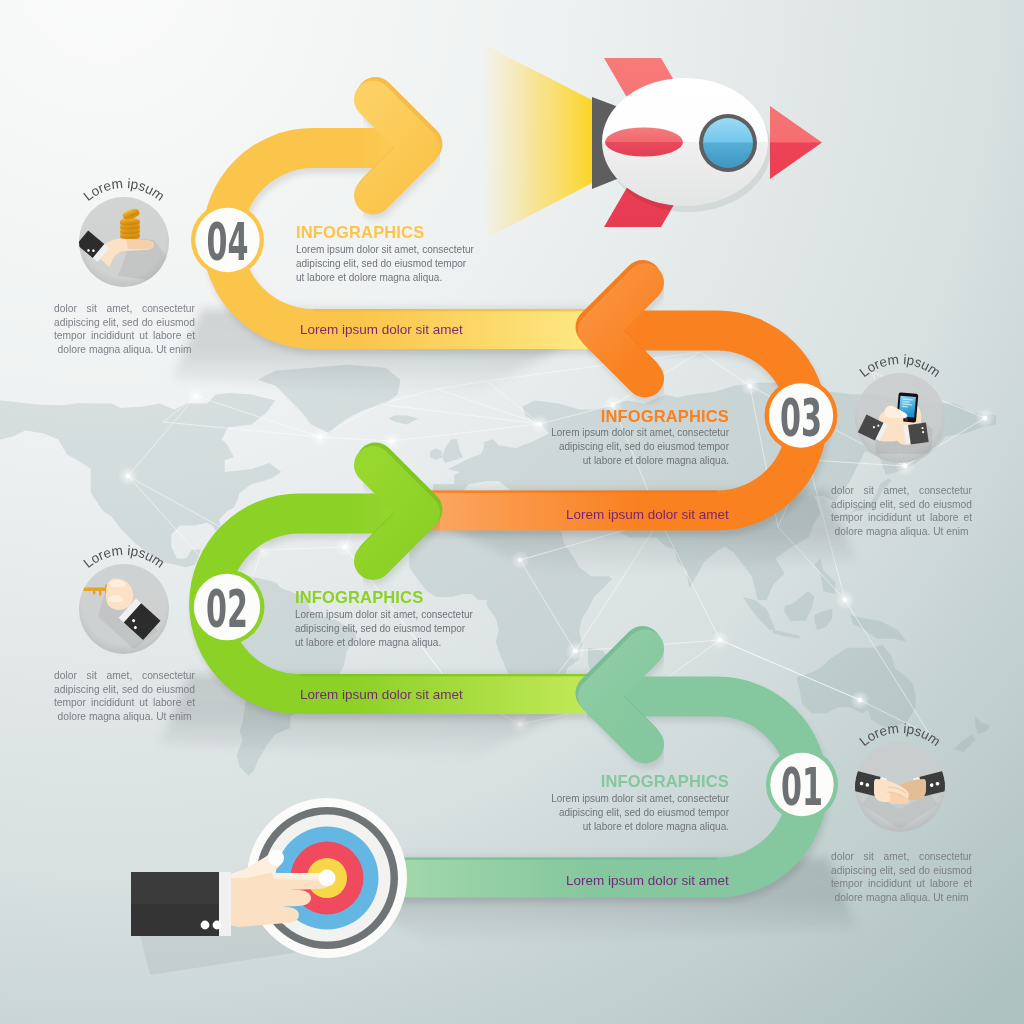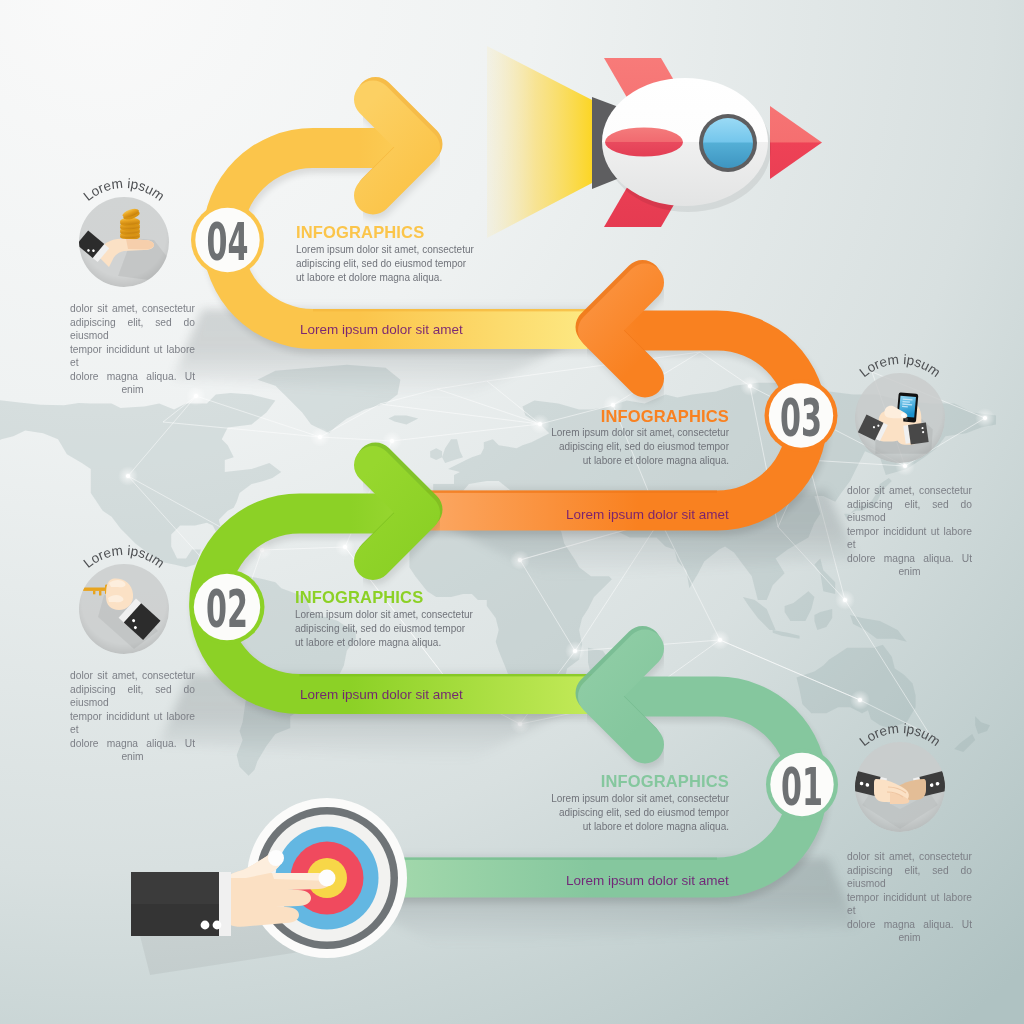--- a/index.html
+++ b/index.html
@@ -5,21 +5,21 @@
 <style>
   html,body{margin:0;padding:0;background:#fff;}
   body{width:1024px;height:1024px;overflow:hidden;
        font-family:"Liberation Sans",sans-serif;}
   #stage{position:relative;width:1024px;height:1024px;overflow:hidden;}
   .layer{position:absolute;left:0;top:0;width:1024px;height:1024px;}
   .tx{position:absolute;margin:0;}
   .heading{font-size:16.5px;font-weight:bold;line-height:20px;letter-spacing:.15px;white-space:nowrap;}
   .body{font-size:10px;line-height:14.0px;color:#70737a;}
   .side{font-size:10.25px;line-height:13.5px;color:#7c7f86;}
-  .side>div{text-align:justify;text-align-last:justify;margin-left:16px;}
+  .side>div{text-align:justify;text-align-last:justify;}
   .side>div:last-child{text-align-last:center;}
   .barlabel{font-size:13.5px;color:#701a75;line-height:14px;white-space:nowrap;opacity:.92;}
 </style>
 </head>
 <body>
 
 <div id="stage">
 <svg class="layer" viewBox="0 0 1024 1024" xmlns="http://www.w3.org/2000/svg">
 <defs>
 <radialGradient id="bg" cx="0.10" cy="-0.02" r="1.32">

